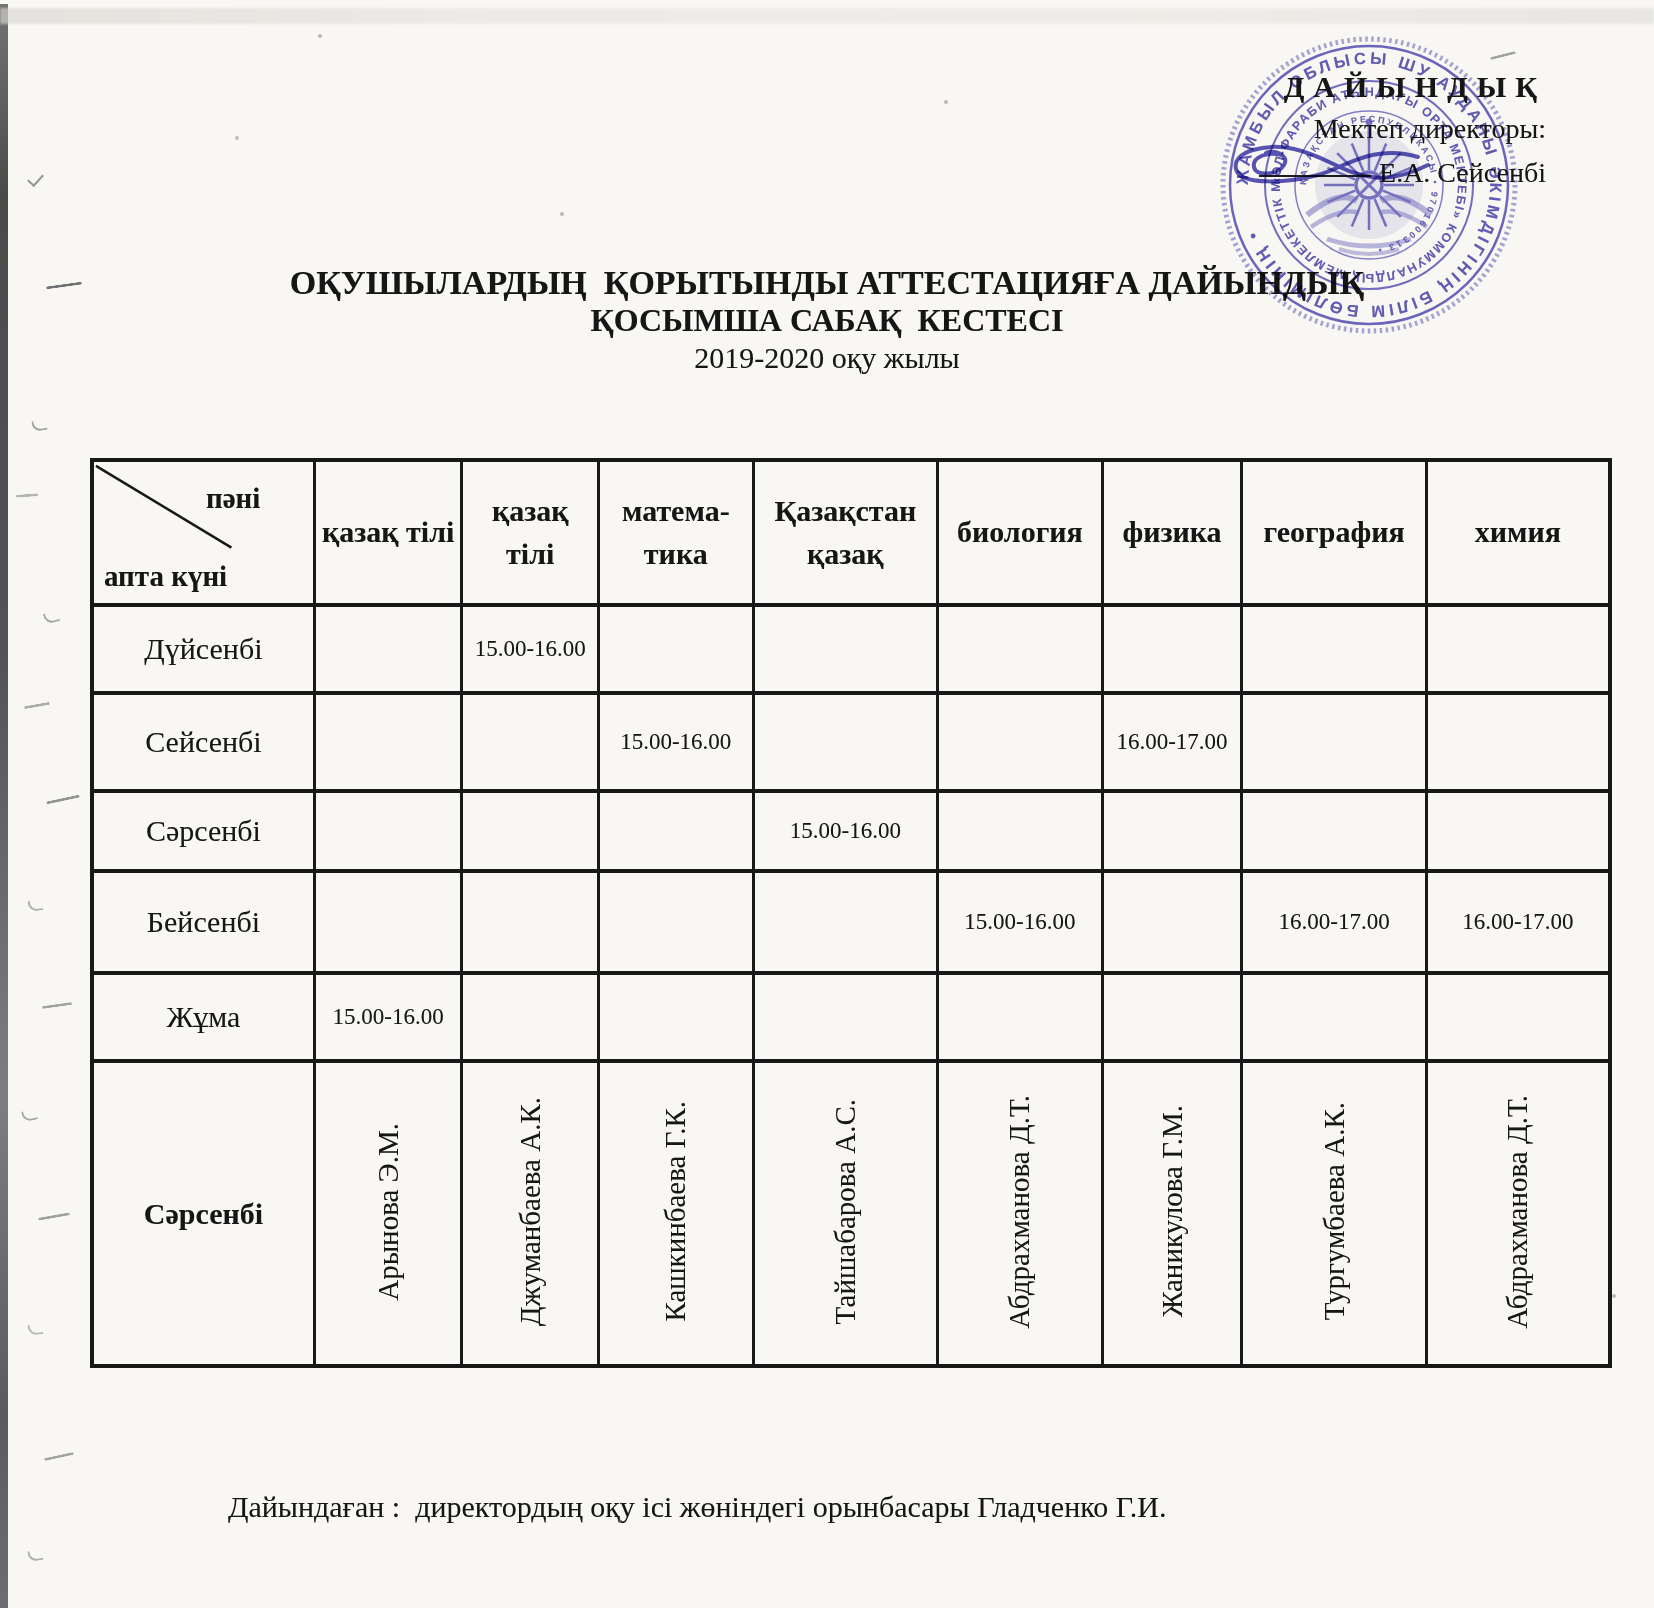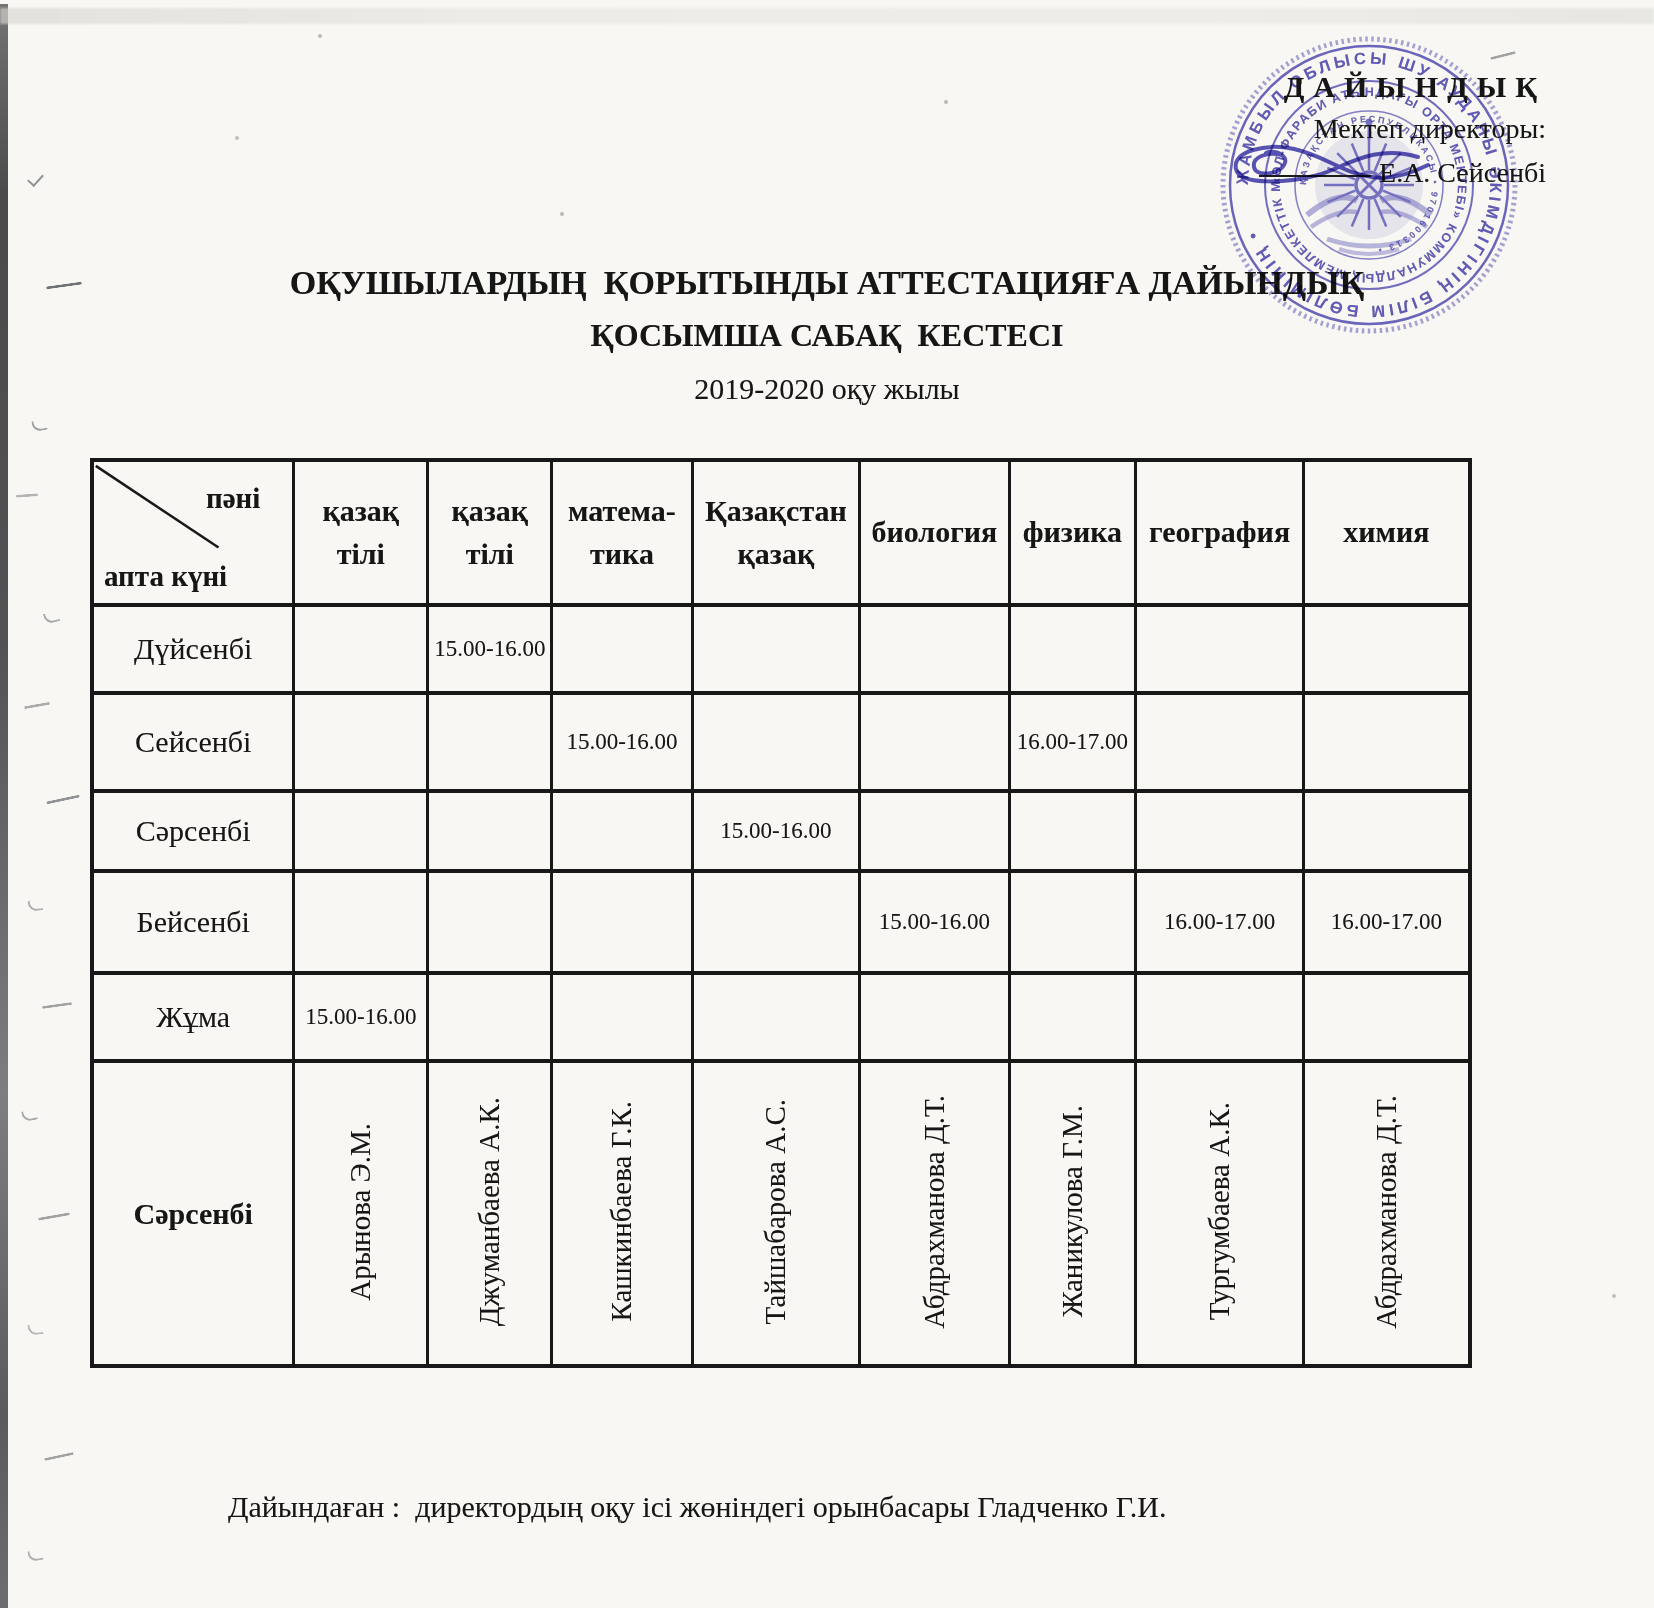--- a/index.html
+++ b/index.html
@@ -25,33 +25,33 @@
   .mk.dot{width:4px;height:4px;background:#7a7c7e;border-radius:50%;}
   
   .approval{position:absolute;top:70px;right:108px;text-align:right;z-index:3;}
   .approval .head{font-size:30px;font-weight:bold;letter-spacing:9px;}
   .approval .role{font-size:28px;margin-top:9px;}
   .approval .sig-row{margin-top:12px;font-size:28px;display:flex;justify-content:flex-end;align-items:baseline;gap:8px;}
   .sig-line{display:inline-block;width:112px;border-bottom:2.5px solid #1c1c1c;transform:translateY(-5px);}
   
   .title-block{position:absolute;top:264px;left:7px;width:1640px;text-align:center;z-index:1;}
   .title-block .l1{font-size:34px;font-weight:bold;white-space:pre;}
-  .title-block .l2{font-size:32px;font-weight:bold;margin-top:15px;white-space:pre;}
-  .title-block .yr{font-size:30px;margin-top:18px;white-space:pre;}
+  .title-block .l2{font-size:32px;font-weight:bold;margin-top:0;white-space:pre;}
+  .title-block .yr{font-size:30px;margin-top:2px;white-space:pre;}
   
   .stamp{position:absolute;left:1216px;top:32px;width:306px;height:306px;
     mix-blend-mode:multiply;opacity:.93;filter:blur(.3px);z-index:2;}
   .stamp svg{width:100%;height:100%;}
   .stamp .ring{fill:none;stroke:#453fb3;}
   .stamp text{fill:#453fb3;font-family:"Liberation Sans","DejaVu Sans",sans-serif;font-weight:bold;}
   .stamp .emblem{stroke:#453fb3;fill:none;}
   .signature{position:absolute;left:1222px;top:133px;width:220px;height:72px;
     mix-blend-mode:multiply;opacity:.85;z-index:4;}
   
-  .table-wrap{position:absolute;left:90px;top:458px;width:1382px;z-index:1;}
+  .table-wrap{position:absolute;left:90px;top:458px;width:1522px;z-index:1;}
   table.sched{width:100%;border-collapse:collapse;table-layout:fixed;
     border:4px solid #181818;}
   table.sched th, table.sched td{
     border-left:3px solid #181818;border-top:4px solid #181818;
     vertical-align:middle;text-align:center;padding:2px 4px;overflow:hidden;}
   tr.hrow{height:145px;} tr.d0{height:88px;} tr.d1{height:98px;} tr.d2{height:80px;}
   tr.d3{height:102px;} tr.d4{height:88px;} tr.trow{height:305px;}
   th.sub{font-size:30px;font-weight:bold;line-height:1.42;}
   th.corner{position:relative;padding:0;}
   th.corner .diag{position:absolute;left:0;top:0;width:100%;height:100%;}

